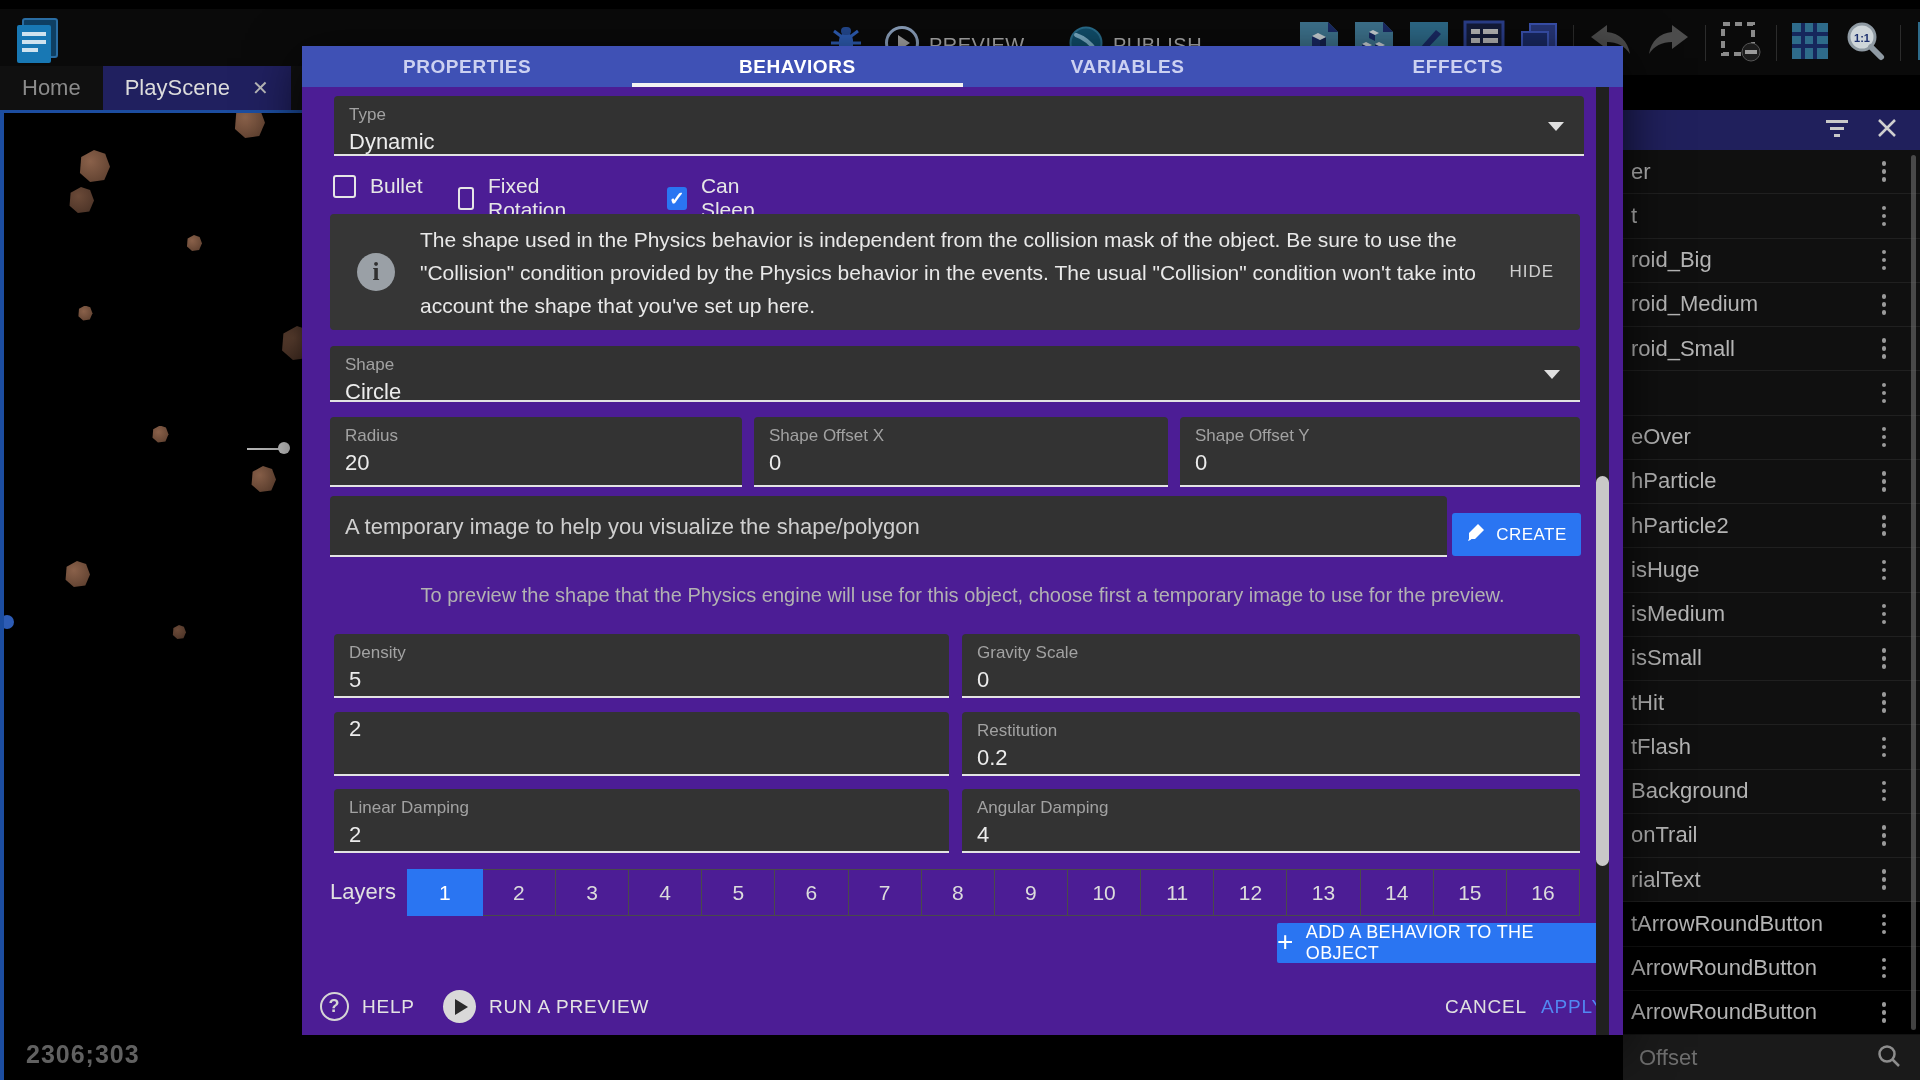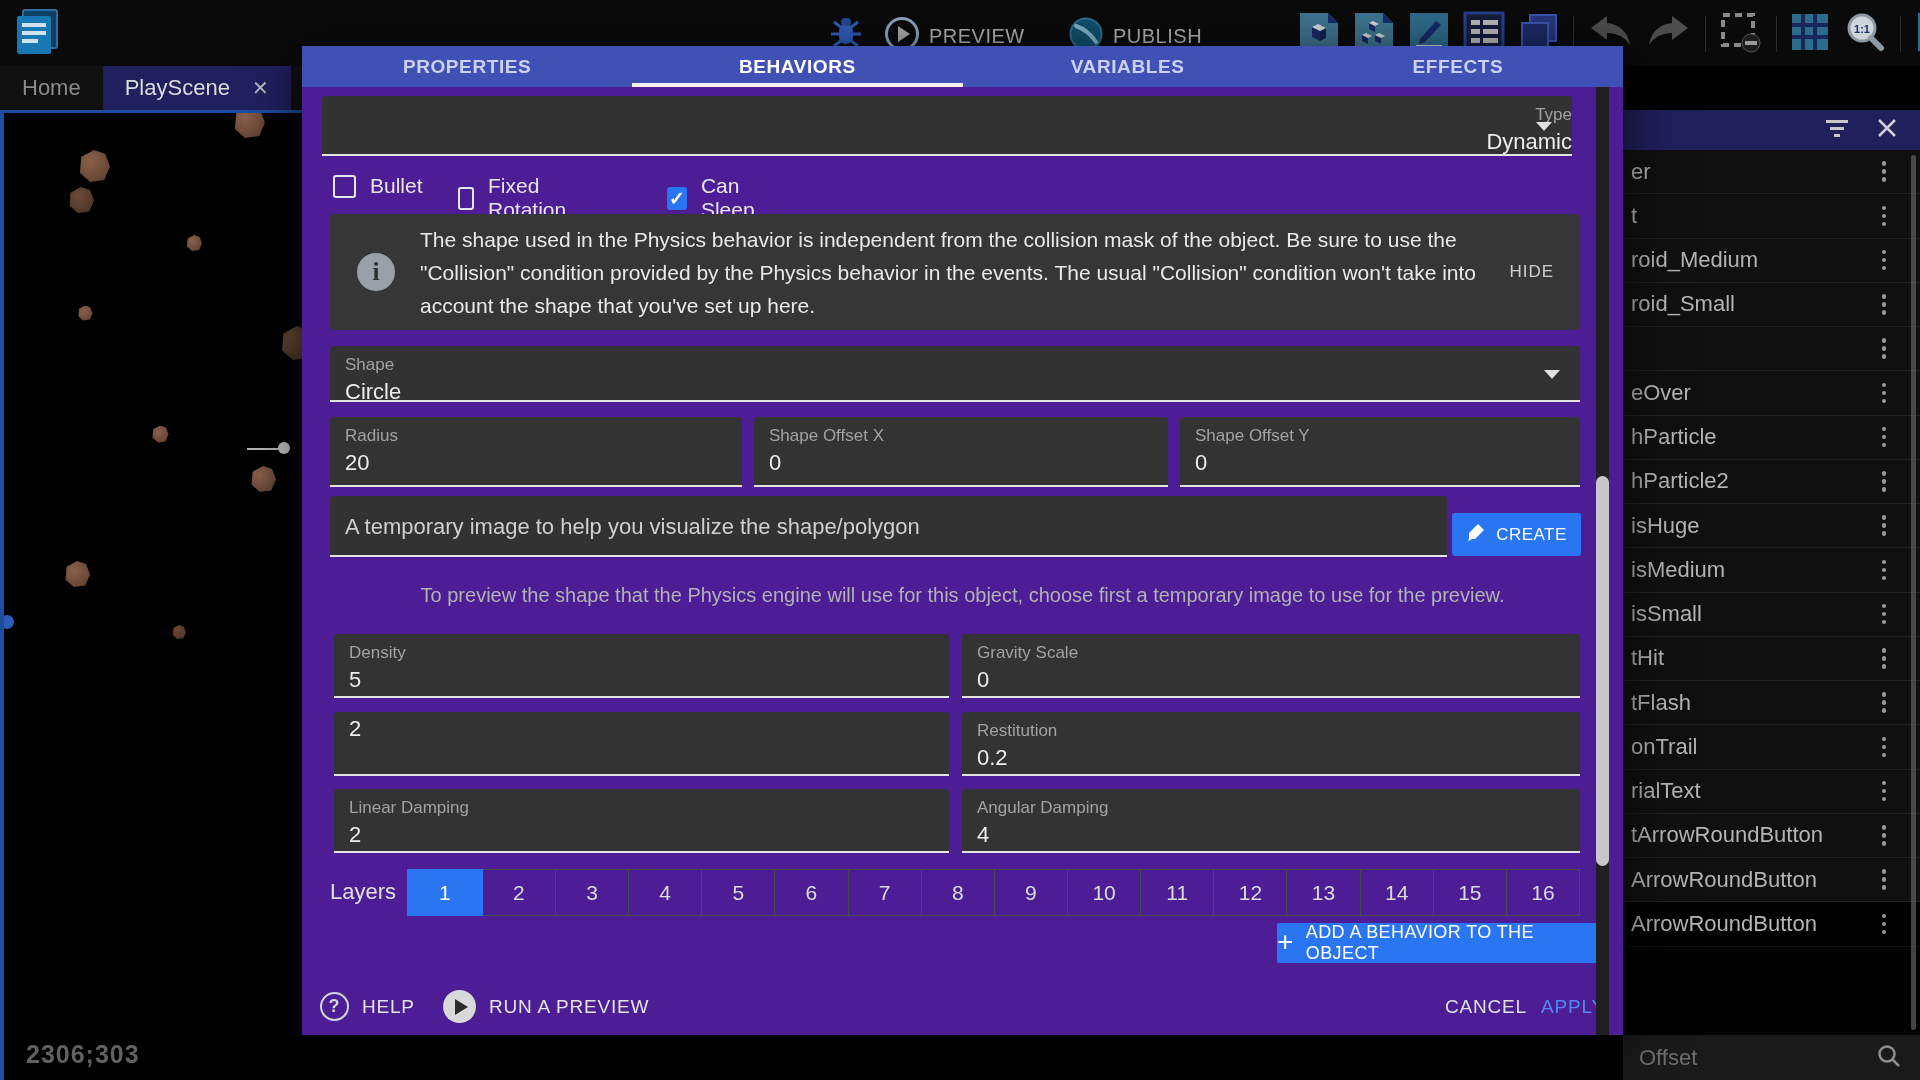--- a/index.html
+++ b/index.html
@@ -1,21 +1,21 @@
 <!DOCTYPE html>
 <html><head>
 <meta charset="utf-8">
 <style>
   * { margin:0; padding:0; box-sizing:border-box; }
   html,body { width:1920px; height:1080px; overflow:hidden; background:#000; }
   body { font-family:"Liberation Sans", sans-serif; position:relative; }
   .abs { position:absolute; }
 
   
-  #topbar { left:0; top:0; width:1920px; height:66px; background:#0a0a0a; }
+  #topbar { left:0; top:9px; width:1920px; height:66px; background:#0a0a0a; }
   .tb-group { position:absolute; display:flex; align-items:center; gap:9px; color:#b3b3b3;
               font-size:20px; letter-spacing:.5px; }
   #right-icons { position:absolute; left:1298px; top:10px; display:flex; align-items:center; gap:13px; }
   .tb-sep { width:1px; height:36px; background:#2c2c2c; }
 
   
   #editor-tabs { left:0; top:66px; width:1623px; height:44px; background:#101010; display:flex; }
   .etab { height:44px; display:flex; align-items:center; justify-content:center;
           font-size:22px; color:#8b8b8b; padding:0 22px; white-space:nowrap; }
   .etab.active { background:#20205f; color:#dcdcdc; }
@@ -314,20 +314,28 @@
       </div>
       <div class="obj-row">
         <div class="obj-label">t</div>
         <div class="dots">
           <i></i>
           <i></i>
           <i></i>
         </div>
       </div>
       <div class="obj-row">
+        <div class="obj-label">roid_Big</div>
+        <div class="dots">
+          <i></i>
+          <i></i>
+          <i></i>
+        </div>
+      </div>
+      <div class="obj-row">
         <div class="obj-label">roid_Medium</div>
         <div class="dots">
           <i></i>
           <i></i>
           <i></i>
         </div>
       </div>
       <div class="obj-row">
         <div class="obj-label">roid_Small</div>
         <div class="dots">
@@ -395,20 +403,28 @@
       <div class="obj-row">
         <div class="obj-label">tHit</div>
         <div class="dots">
           <i></i>
           <i></i>
           <i></i>
         </div>
       </div>
       <div class="obj-row">
         <div class="obj-label">tFlash</div>
+        <div class="dots">
+          <i></i>
+          <i></i>
+          <i></i>
+        </div>
+      </div>
+      <div class="obj-row">
+        <div class="obj-label">Background</div>
         <div class="dots">
           <i></i>
           <i></i>
           <i></i>
         </div>
       </div>
       <div class="obj-row">
         <div class="obj-label">onTrail</div>
         <div class="dots">
           <i></i>
@@ -462,21 +478,21 @@
 </div>
 
 <div class="abs" id="dialog">
   <div id="dialog-tabbar">
       <div class="dtab">PROPERTIES</div>
       <div class="dtab active">BEHAVIORS</div>
       <div class="dtab">VARIABLES</div>
       <div class="dtab">EFFECTS</div>
     </div>
 
-  <div class="ffield" style="left:20px;top:50px;width:1250px;height:60px;text-align:right;">
+  <div class="ffield" style="left:32px;top:50px;width:1250px;height:60px;">
     <div class="flabel">Type</div>
     <div class="fvalue">Dynamic</div>
     <span class="caret"></span>
   </div>
 
   <div id="checkbox-row">
       <div class="cbitem" style="left: 3px;">
         <div class="cbox"></div>
         <span class="cblabel">Bullet</span>
       </div>

